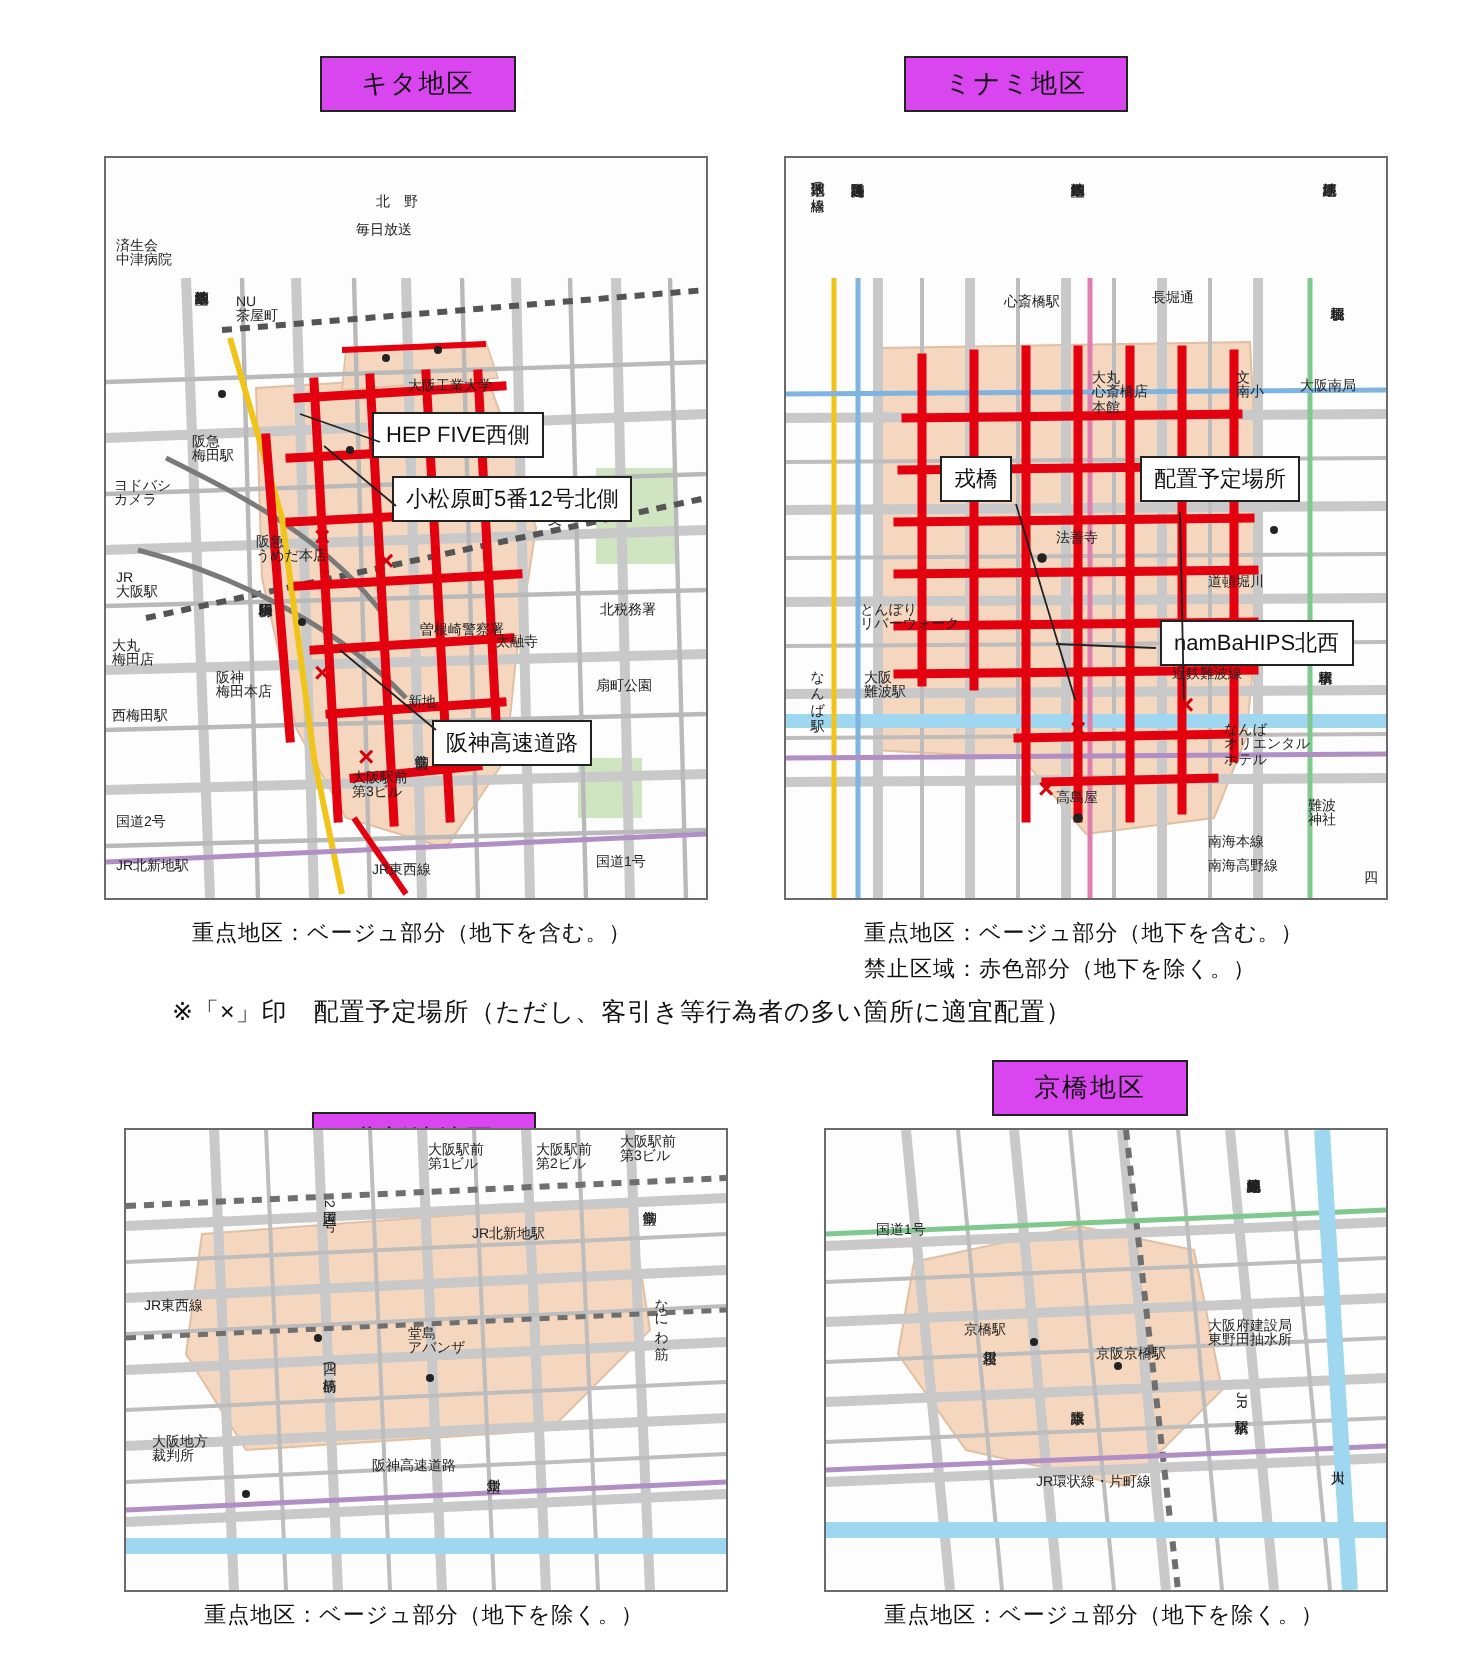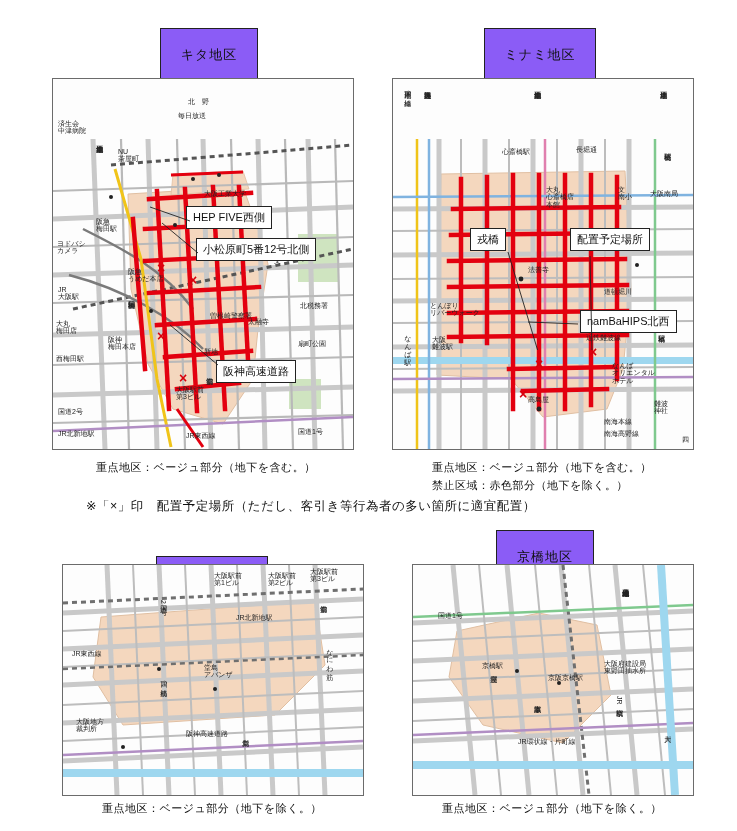--- a/index.html
+++ b/index.html
@@ -7,24 +7,24 @@
     width:737px;height:831px;
     background:#ffffff;
     font-family:"Liberation Sans","DejaVu Sans",sans-serif;
     color:#111;
     position:relative;
     overflow:hidden;
   }
   .abs{position:absolute;}
   .title-box{
     border:1px solid #222;
-    background:#8b5cf6;
+    background:#d946ef;
     text-align:center;
     font-size:13px;
-    padding:17px 0;
+    padding:4px 0;
     letter-spacing:1px;
   }
   .map-frame{
     border:1px solid #6b6b6b;
     background:#fafafa;
     overflow:hidden;
   }
   .legend{
     font-size:11px;
     line-height:1.6;
@@ -192,21 +192,21 @@
 <svg class="abs" style="left:110px;top:185px;width:180px;height:195px;pointer-events:none;">
   <path d="M80,36 L40,22" stroke="#222" stroke-width="0.9" fill="none"></path>
   <path d="M88,68 L52,38" stroke="#222" stroke-width="0.9" fill="none"></path>
   <path d="M108,180 L60,140" stroke="#222" stroke-width="0.9" fill="none"></path>
 </svg>
 
 <div class="abs legend" style="left:96px;top:459px;">
   <div>重点地区：ベージュ部分（地下を含む。）</div>
 </div>
 
-<div class="abs title-box" style="left:484px;top:28px;width:110px;">
+<div class="abs title-box" style="left:452px;top:28px;width:110px;">
   <span>ミナミ地区</span>
 </div>
 
 <div class="abs map-frame" style="left:392px;top:78px;width:300px;height:370px;">
   <svg width="300" height="370" viewBox="0 0 300 370">
     <rect x="0" y="0" width="300" height="370" fill="#fdfdfd"></rect>
 
     <path d="M48,95 L232,92 L238,210 L230,290 L214,330 L150,338 L118,300 L44,296 Z" fill="#f4d7be" stroke="#e0bfa2" stroke-width="1"></path>
 
     <g stroke="#c9c9c9" stroke-width="5" fill="none">

